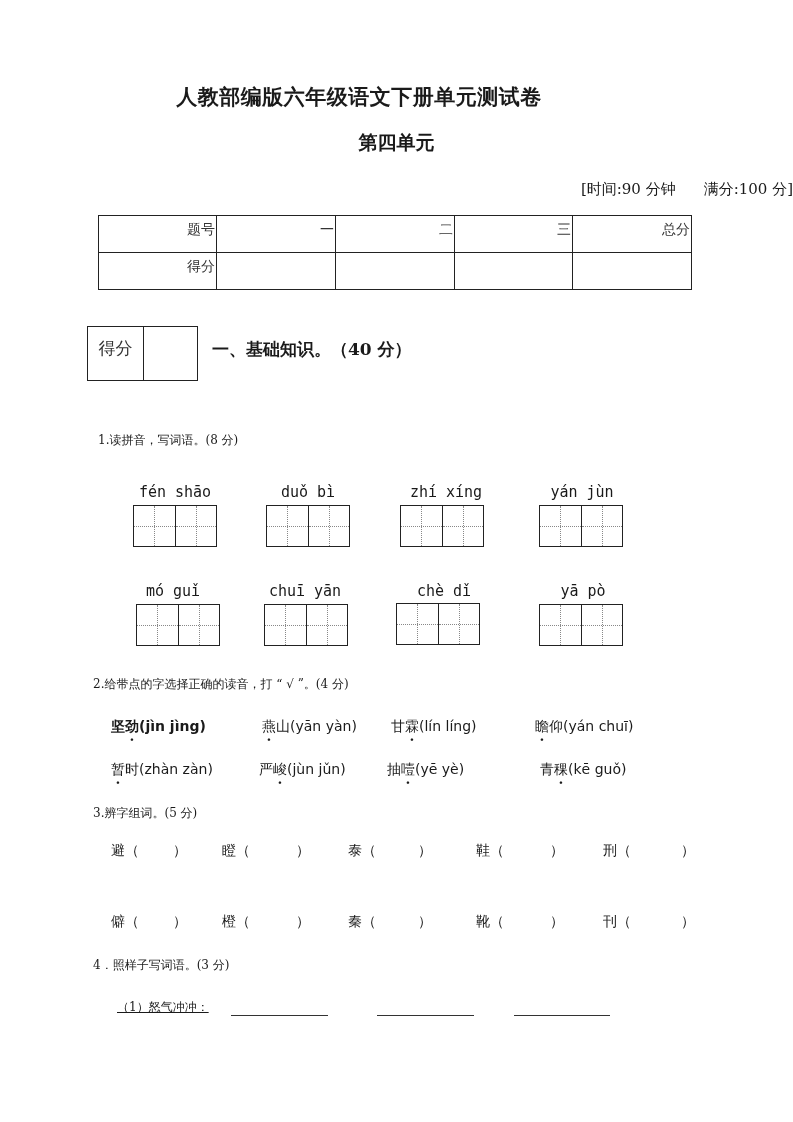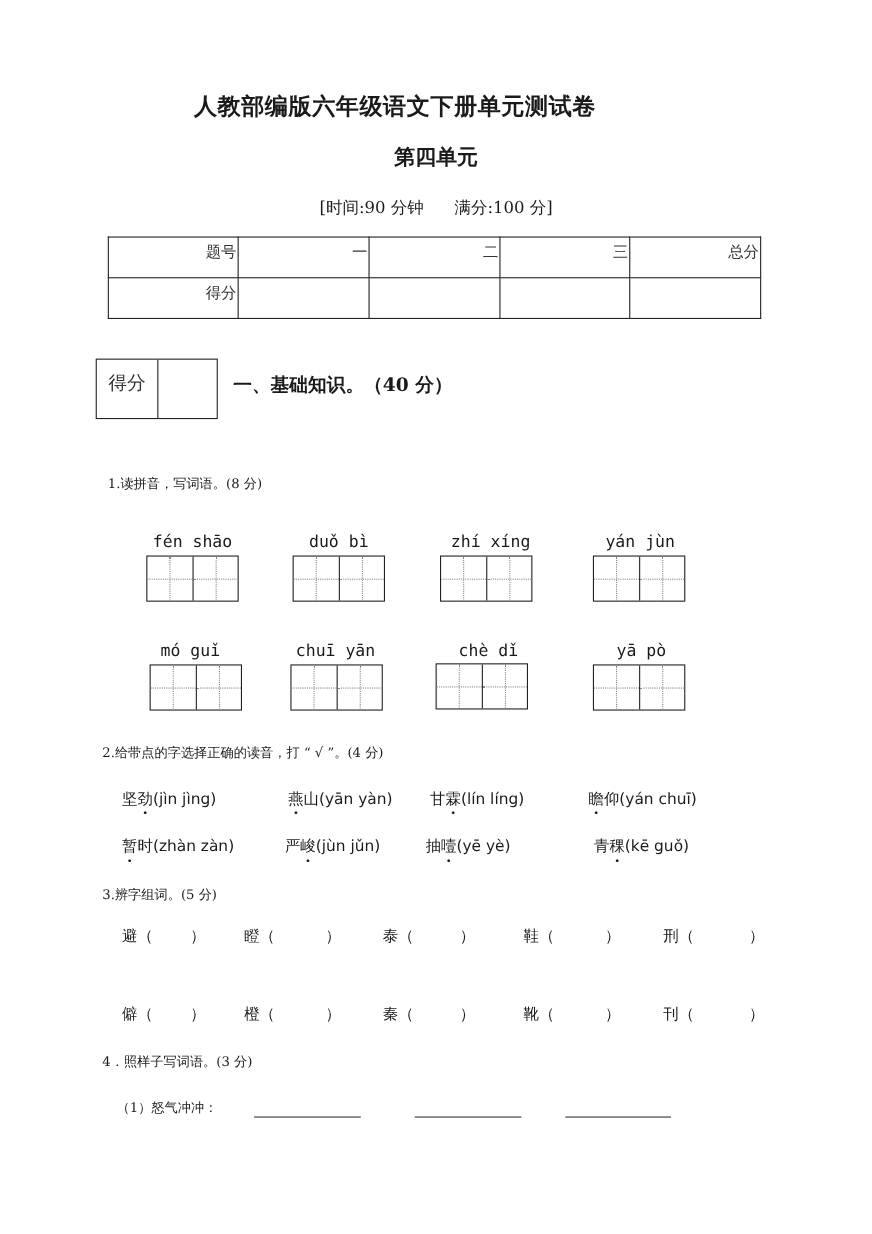--- a/index.html
+++ b/index.html
@@ -1,21 +1,21 @@
 <!DOCTYPE html>
 <html><head>
 <meta charset="utf-8">
 <style>
   html, body { margin:0; padding:0; background:#ffffff; }
   body { width:793px; height:1122px; position:relative; overflow:hidden;
          font-family: "DejaVu Serif", "Liberation Serif", serif; color:#1a1a1a; }
   .abs { position:absolute; }
   .title { left:0; width:718px; text-align:center; top:83px; font-size:21px; font-weight:bold; letter-spacing:0.5px; }
   .subtitle { left:0; width:793px; text-align:center; top:130px; font-size:19px; font-weight:bold; }
-  .meta { left:0; width:793px; text-align:center; top:180px; font-size:15px; }
+  .meta { left:0; width:793px; text-align:right; top:180px; font-size:15px; }
   .meta .gap { display:inline-block; width:28px; }
 
   table.score { position:absolute; left:98px; top:215px; border-collapse:collapse; }
   table.score td { border:1px solid #222; height:37px; font-size:14px; text-align:right; vertical-align:top; padding-top:5px; color:#333; box-sizing:border-box; }
 
   .scorebox { left:87px; top:326px; width:111px; height:55px; border:1px solid #222; box-sizing:border-box; display:flex; }
   .scorebox .lbl { width:56px; border-right:1px solid #222; font-size:17px; padding-top:10px; text-align:center; box-sizing:border-box; color:#333;}
   .section-head { left:212px; top:338px; font-size:17px; font-weight:bold; }
 
   .q { font-size:12px; }
@@ -113,21 +113,21 @@
   </div>
 
 <div class="abs pinyin" style="left:538px; top:582px;">yā pò</div>
 <div class="abs grid" style="left:539px; top:604px;">
     <div class="cell"></div>
     <div class="cell"></div>
   </div>
 
 <div class="abs q" style="left:93px; top:676px;">2.给带点的字选择正确的读音，打 “ √ ”。(4 分)</div>
 
-<div class="abs reading" style="left:111px; top:718px;">
+<div class="abs reading" style="left:111px; top:718px;font-weight:bold;">
   <span class="hz">坚</span><span class="hz dotc">劲</span><span class="hz"></span><span>(jìn   jìng)</span>
 </div>
 <div class="abs reading" style="left:262px; top:718px;">
   <span class="hz"></span><span class="hz dotc">燕</span><span class="hz">山</span><span>(yān   yàn)</span>
 </div>
 <div class="abs reading" style="left:391px; top:718px;">
   <span class="hz">甘</span><span class="hz dotc">霖</span><span class="hz"></span><span>(lín   líng)</span>
 </div>
 <div class="abs reading" style="left:535px; top:718px;">
   <span class="hz"></span><span class="hz dotc">瞻</span><span class="hz">仰</span><span>(yán   chuī)</span>
@@ -154,16 +154,16 @@
 <div class="abs word" style="left:476px; top:842px;"><span>鞋</span><span>（</span><span style="display:inline-block;width:46px"></span><span>）</span></div>
 <div class="abs word" style="left:603px; top:842px;"><span>刑</span><span>（</span><span style="display:inline-block;width:50px"></span><span>）</span></div>
 
 <div class="abs word" style="left:111px; top:913px;"><span>僻</span><span>（</span><span style="display:inline-block;width:34px"></span><span>）</span></div>
 <div class="abs word" style="left:222px; top:913px;"><span>橙</span><span>（</span><span style="display:inline-block;width:46px"></span><span>）</span></div>
 <div class="abs word" style="left:348px; top:913px;"><span>秦</span><span>（</span><span style="display:inline-block;width:42px"></span><span>）</span></div>
 <div class="abs word" style="left:476px; top:913px;"><span>靴</span><span>（</span><span style="display:inline-block;width:46px"></span><span>）</span></div>
 <div class="abs word" style="left:603px; top:913px;"><span>刊</span><span>（</span><span style="display:inline-block;width:50px"></span><span>）</span></div>
 
 <div class="abs q" style="left:93px; top:957px;">4．照样子写词语。(3 分)</div>
-<div class="abs q" style="left:106px; top:999px;">（1）怒气冲冲：</div>
+<div class="abs q" style="left:117px; top:999px;text-decoration:underline;">（1）怒气冲冲：</div>
 <div class="abs blank" style="left:231px; top:1001px; width:97px;"></div>
 <div class="abs blank" style="left:377px; top:1001px; width:97px;"></div>
 <div class="abs blank" style="left:514px; top:1001px; width:96px;"></div>
 
 </body></html>

